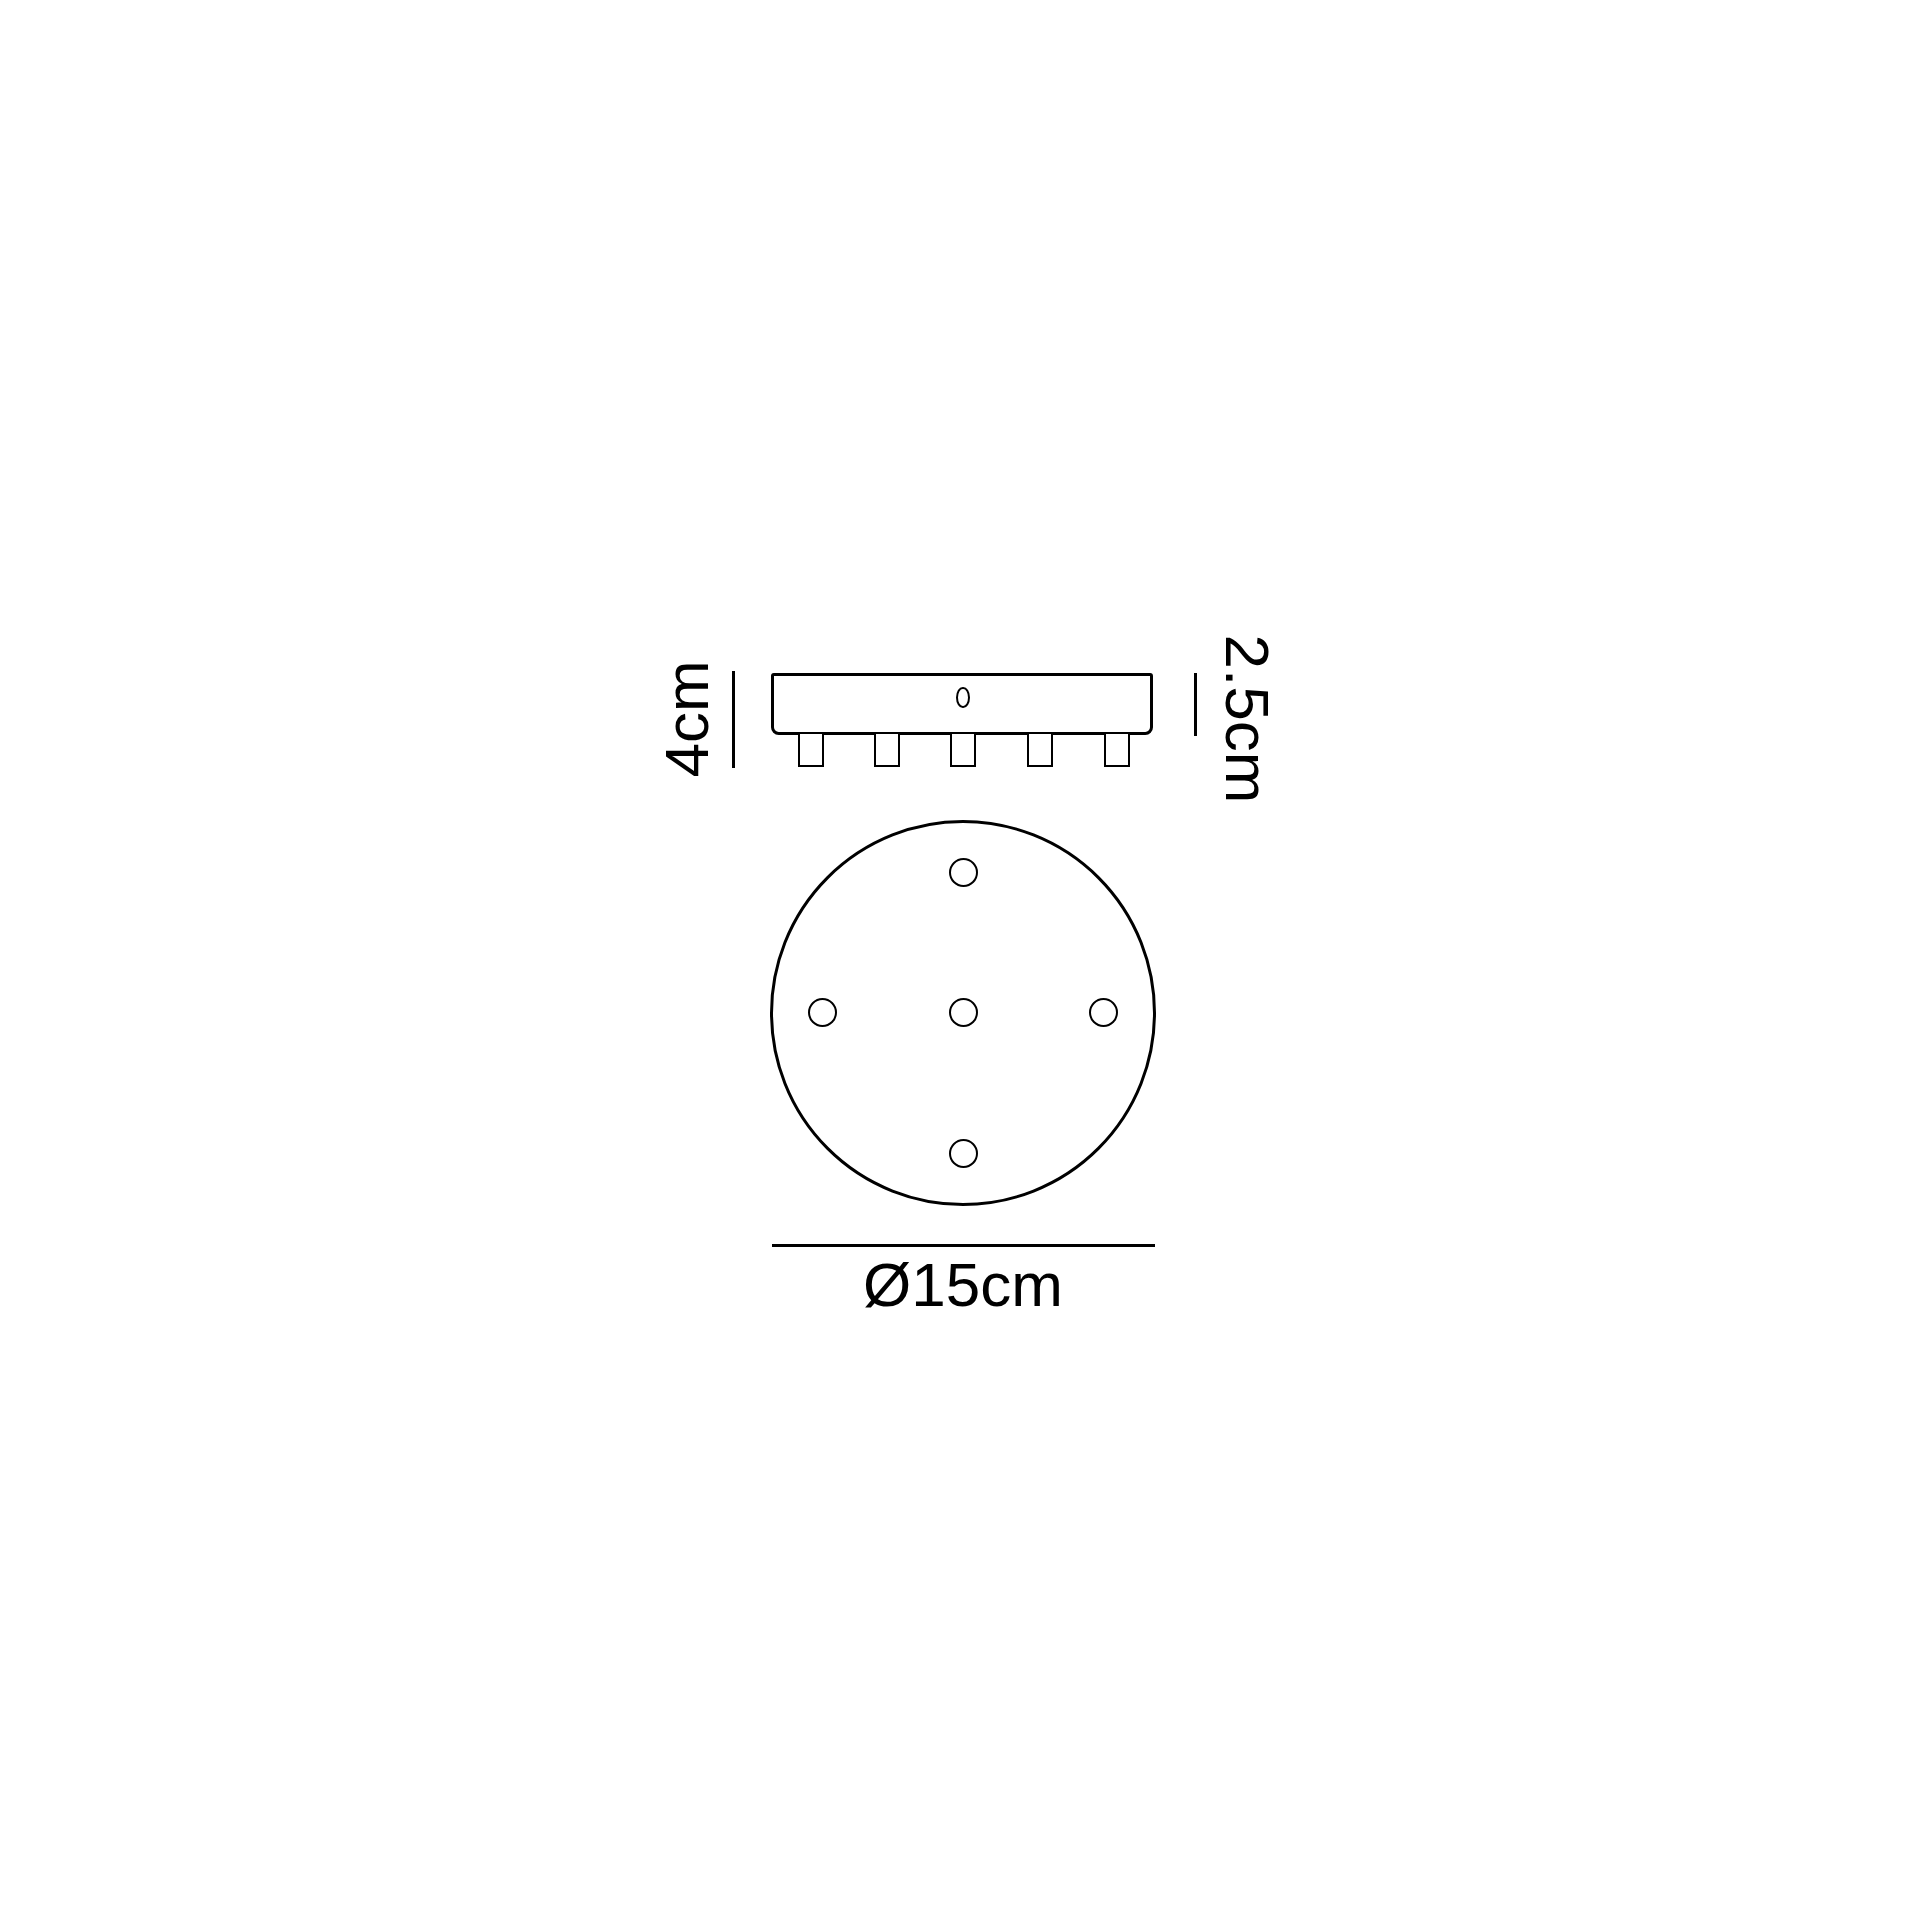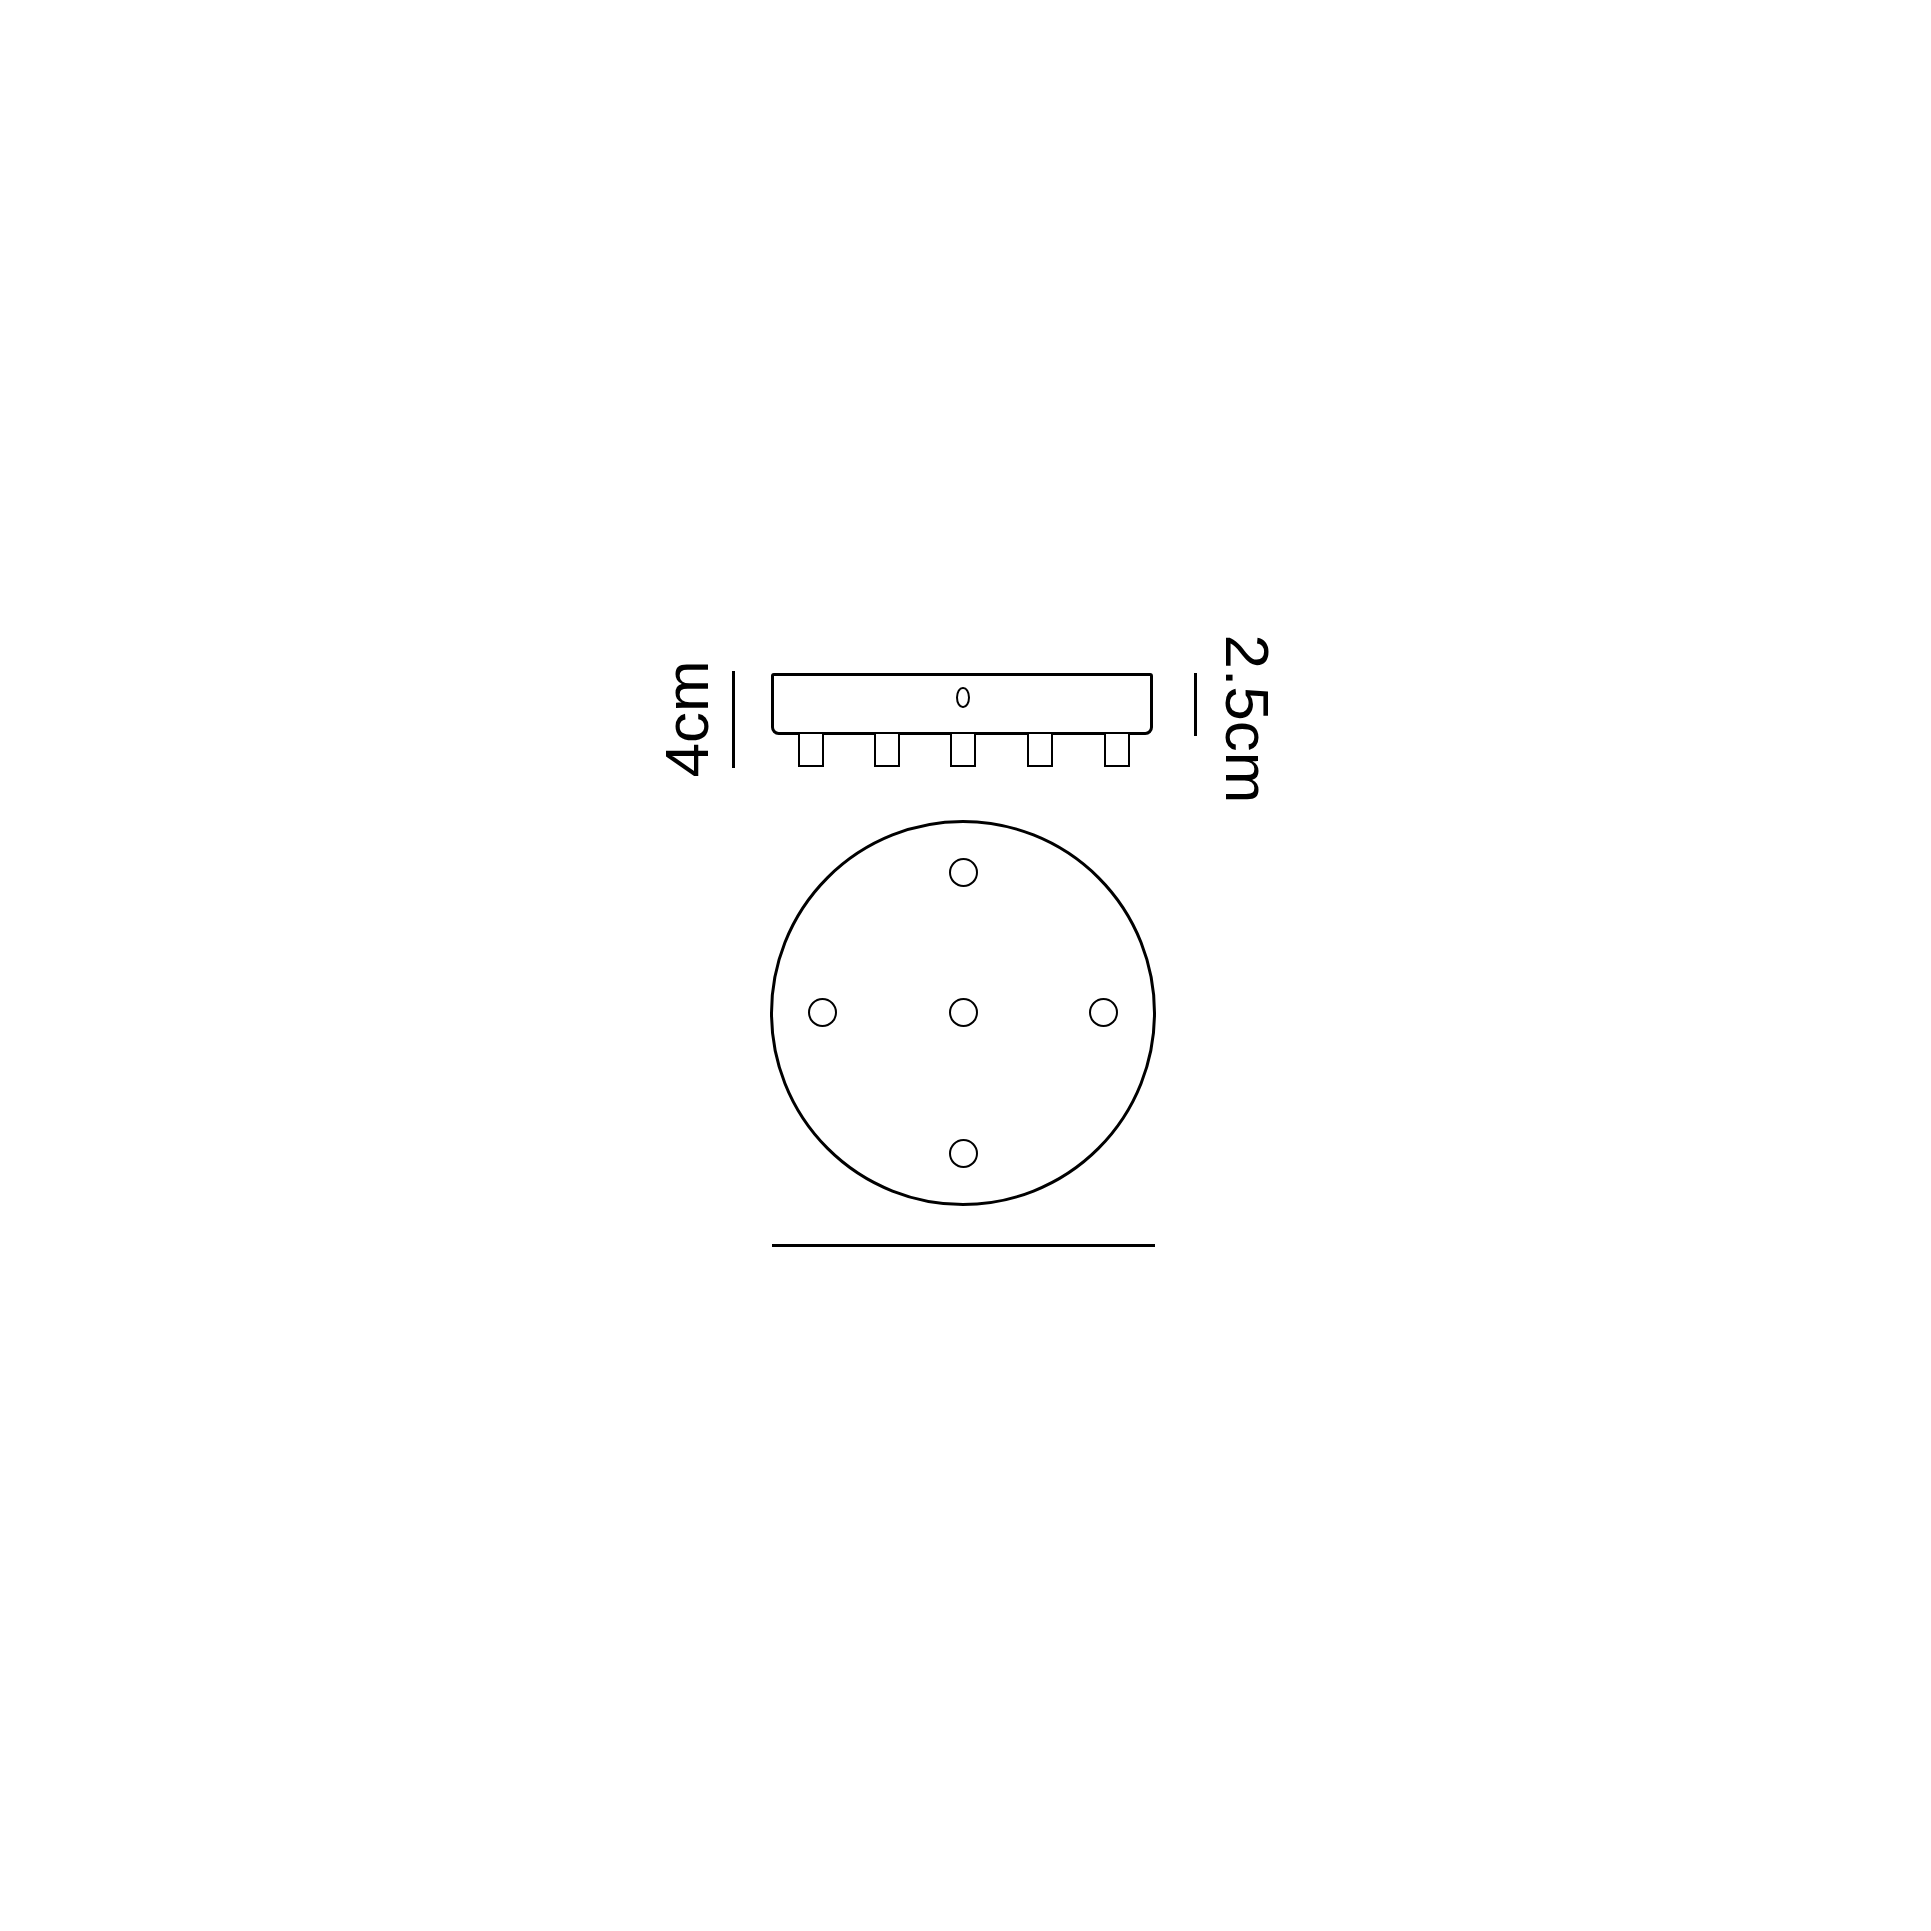--- a/index.html
+++ b/index.html
@@ -115,16 +115,17 @@
   <div class="group">
     <div class="abs circle"></div>
 
     <div class="abs hole hole-top"></div>
     <div class="abs hole hole-left"></div>
     <div class="abs hole hole-center"></div>
     <div class="abs hole hole-right"></div>
     <div class="abs hole hole-bottom"></div>
 
     <div class="abs hline dim-diameter"></div>
+    <div class="abs label label-diameter">Ø15cm</div>
   </div>
 
 </div>
 
 
 </body></html>

